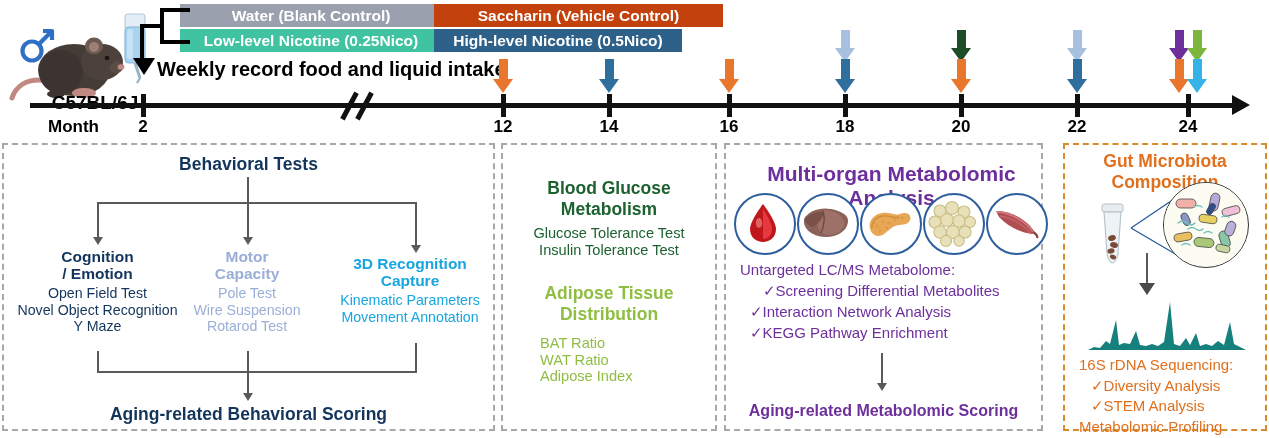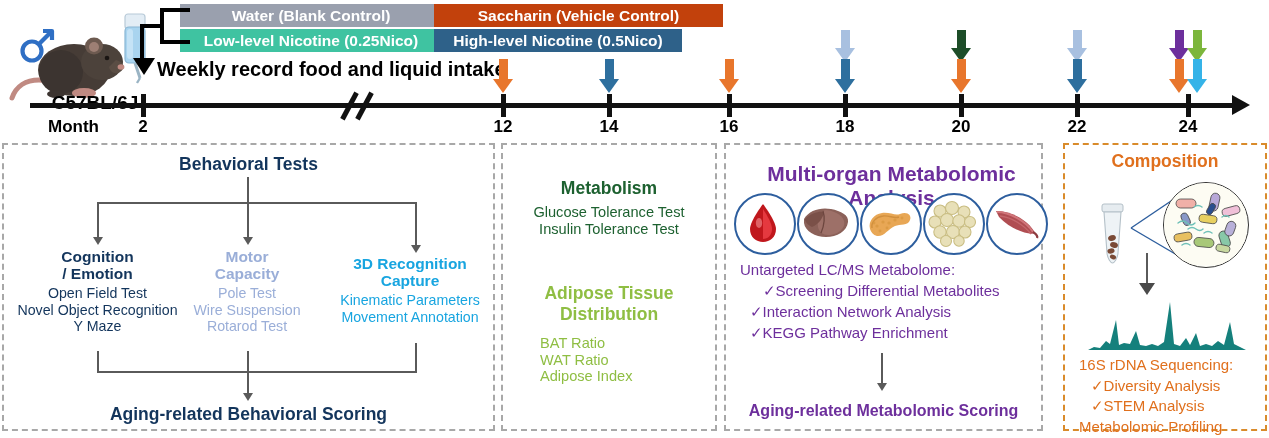--- a/index.html
+++ b/index.html
@@ -253,20 +253,21 @@
   <div class="gline" style="left:411px;top:198px;width:2px;height:30px;"></div>
   <div class="gline" style="left:93px;top:226px;width:320px;height:2px;"></div>
   <div class="gline" style="left:243px;top:226px;width:2px;height:22px;"></div>
   <div class="gtip" style="left:238.5px;top:248px;"></div>
 
   <div class="abs ctr h1 navy" style="left:0;top:259px;width:100%;">Aging-related Behavioral Scoring</div>
 </div>
 
 <div class="panel" id="p2">
   <div class="abs ctr" style="left:0;top:33px;width:100%;">
+    <div class="h1 dgreen">Blood Glucose</div>
     <div class="h1 dgreen">Metabolism</div>
     <div class="body dgreen" style="margin-top:5px;font-size:14.6px;">Glucose Tolerance Test</div>
     <div class="body dgreen" style="font-size:14.6px;">Insulin Tolerance Test</div>
   </div>
   <div class="abs ctr" style="left:0;top:138px;width:100%;">
     <div class="h1 lgreen">Adipose Tissue</div>
     <div class="h1 lgreen">Distribution</div>
   </div>
   <div class="abs" style="left:37px;top:190px;">
     <div class="body lgreen" style="font-size:14.6px;">BAT Ratio</div>
@@ -342,20 +343,21 @@
   <div class="abs purple body" style="left:24px;top:180px;font-size:15px;"><span>✓</span><span>KEGG Pathway Enrichment</span></div>
 
   <div class="gline" style="left:155px;top:208px;width:2px;height:30px;"></div>
   <div class="gtip" style="left:150.5px;top:238px;"></div>
 
   <div class="abs ctr h1 purple" style="left:0;top:257px;width:100%;font-size:16px;">Aging-related Metabolomic Scoring</div>
 </div>
 
 <div class="panel" id="p4">
   <div class="abs ctr" style="left:0;top:6px;width:100%;">
+    <div class="h1 orange">Gut Microbiota</div>
     <div class="h1 orange">Composition</div>
   </div>
 
   <div class="abs" style="left:28px;top:56px;">
     <svg width="40" height="72" viewBox="0 0 40 72">
       <rect x="9" y="3" width="21" height="8" rx="2" fill="#e6ecf0" stroke="#b4c0c8" stroke-width="1"></rect>
       <path d="M11 11 L28 11 L25 52 C24.5 58 21 62 19.5 62 C18 62 14.5 58 14 52 Z" fill="#eef3f6" stroke="#b4c0c8" stroke-width="1.1"></path>
       <g fill="#7a4a36">
         <ellipse cx="19" cy="37" rx="4" ry="2.8" transform="rotate(-20 19 37)"></ellipse>
         <ellipse cx="21" cy="44" rx="4" ry="2.8" transform="rotate(15 21 44)"></ellipse>

